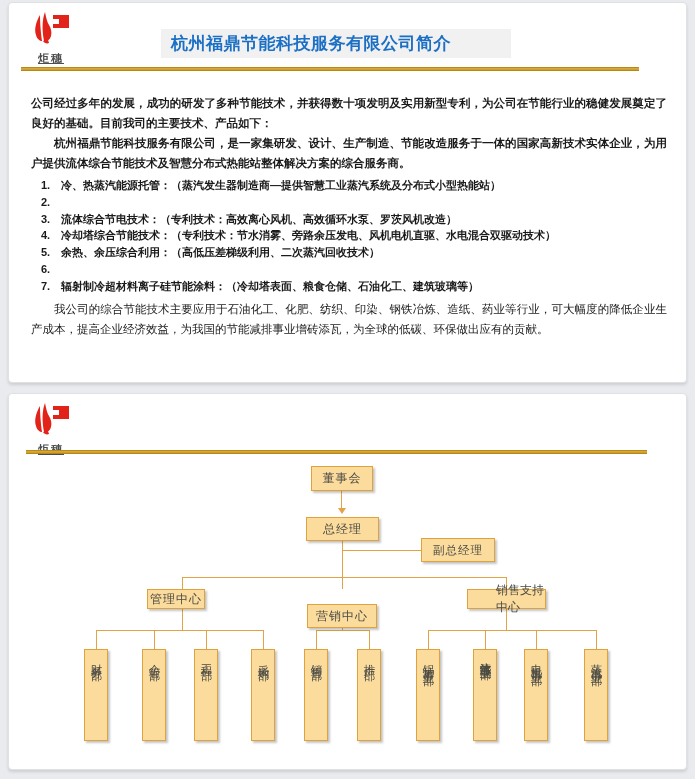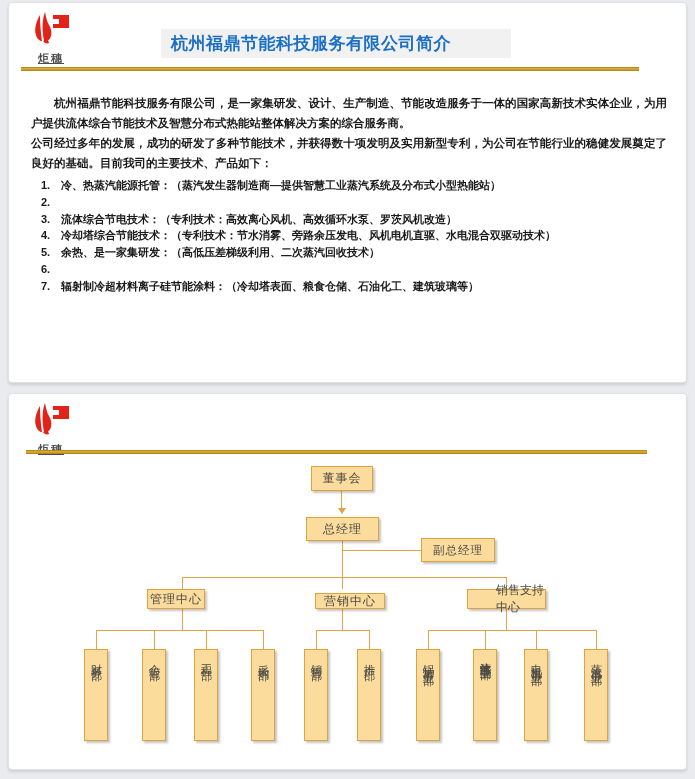--- a/index.html
+++ b/index.html
@@ -98,52 +98,53 @@
     <div class="logo-text">炬穗</div>
   </div>
 
   <div class="title-band">
     <h1 class="doc-title">杭州福鼎节能科技服务有限公司简介</h1>
   </div>
 
   <div class="gold-rule" id="rule1"></div>
 
   <div class="body-text">
+    <p class="para bold">公司经过多年的发展，成功的研发了多种节能技术，并获得数十项发明及实用新型专利，为公司在节能行业的稳健发展奠定了良好的基础。目前我司的主要技术、产品如下：</p>
     <p class="para bold indent">杭州福鼎节能科技服务有限公司，是一家集研发、设计、生产制造、节能改造服务于一体的国家高新技术实体企业，为用户提供流体综合节能技术及智慧分布式热能站整体解决方案的综合服务商。</p>
-    <p class="para bold">公司经过多年的发展，成功的研发了多种节能技术，并获得数十项发明及实用新型专利，为公司在节能行业的稳健发展奠定了良好的基础。目前我司的主要技术、产品如下：</p>
 
     <div class="tech-list">
       <div class="tech-item">
         <span class="num">1.</span>
         <span>冷、热蒸汽能源托管：（蒸汽发生器制造商—提供智慧工业蒸汽系统及分布式小型热能站）</span>
       </div>
       <div class="tech-item">
         <span class="num">2.</span>
       </div>
       <div class="tech-item">
         <span class="num">3.</span>
         <span>流体综合节电技术：（专利技术：高效离心风机、高效循环水泵、罗茨风机改造）</span>
       </div>
       <div class="tech-item">
         <span class="num">4.</span>
         <span>冷却塔综合节能技术：（专利技术：节水消雾、旁路余压发电、风机电机直驱、水电混合双驱动技术）</span>
       </div>
       <div class="tech-item">
         <span class="num">5.</span>
-        <span>余热、是一家集研发：（高低压差梯级利用、二次蒸汽回收技术）</span>
+        <span>余热、余压综合利用：（高低压差梯级利用、二次蒸汽回收技术）</span>
       </div>
       <div class="tech-item">
         <span class="num">6.</span>
       </div>
       <div class="tech-item">
         <span class="num">7.</span>
         <span>辐射制冷超材料离子硅节能涂料：（冷却塔表面、粮食仓储、石油化工、建筑玻璃等）</span>
       </div>
     </div>
 
+    <p class="para indent" style="margin-top:4px">我公司的综合节能技术主要应用于石油化工、化肥、纺织、印染、钢铁冶炼、造纸、药业等行业，可大幅度的降低企业生产成本，提高企业经济效益，为我国的节能减排事业增砖添瓦，为全球的低碳、环保做出应有的贡献。</p>
   </div>
 </section>
 
 <section class="card" id="card-org">
 
   <div class="logo-wrap">
     <svg width="42" height="34" viewBox="0 0 42 34">
       <path d="M10 3 C6 10 4 17 6 23 C7 27 10 29 12 29 C11 22 10 12 10 3 Z" fill="#e2231a"></path>
       <path d="M15 0 C12 8 12 18 14 29 C17 30 20 28 21 24 C22 20 21 16 19 13 C17 10 16 5 15 0 Z" fill="#e2231a"></path>
       <path d="M13 29 C14 31 17 32 19 31 L18 28 Z" fill="#e2231a"></path>
@@ -182,21 +183,21 @@
     <div class="cline v" style="left:419px; top:236px; height:19px;"></div>
     <div class="cline v" style="left:476px; top:236px; height:19px;"></div>
     <div class="cline v" style="left:527px; top:236px; height:19px;"></div>
     <div class="cline v" style="left:587px; top:236px; height:19px;"></div>
 
     <div class="obox" style="left:302px; top:72px;  width:62px; height:25px;">董事会</div>
     <div class="obox" style="left:297px; top:123px; width:73px; height:24px;">总经理</div>
     <div class="obox" style="left:412px; top:144px; width:74px; height:24px; font-size:11.5px;">副总经理</div>
 
     <div class="obox" style="left:138px; top:195px; width:58px; height:20px;">管理中心</div>
-    <div class="obox" style="left:298px; top:199px; width:70px; height:16px;margin-left:8px;">营销中心</div>
+    <div class="obox" style="left:298px; top:210px; width:70px; height:24px;">营销中心</div>
     <div class="obox" style="left:458px; top:195px; width:79px; height:20px; letter-spacing:0;padding-left:28px;">销售支持中心</div>
 
     <div class="vbox" style="left:75px;">
         <span>财务部</span>
       </div>
     <div class="vbox" style="left:133px;">
         <span>企管部</span>
       </div>
     <div class="vbox" style="left:185px;">
         <span>工程部</span>

